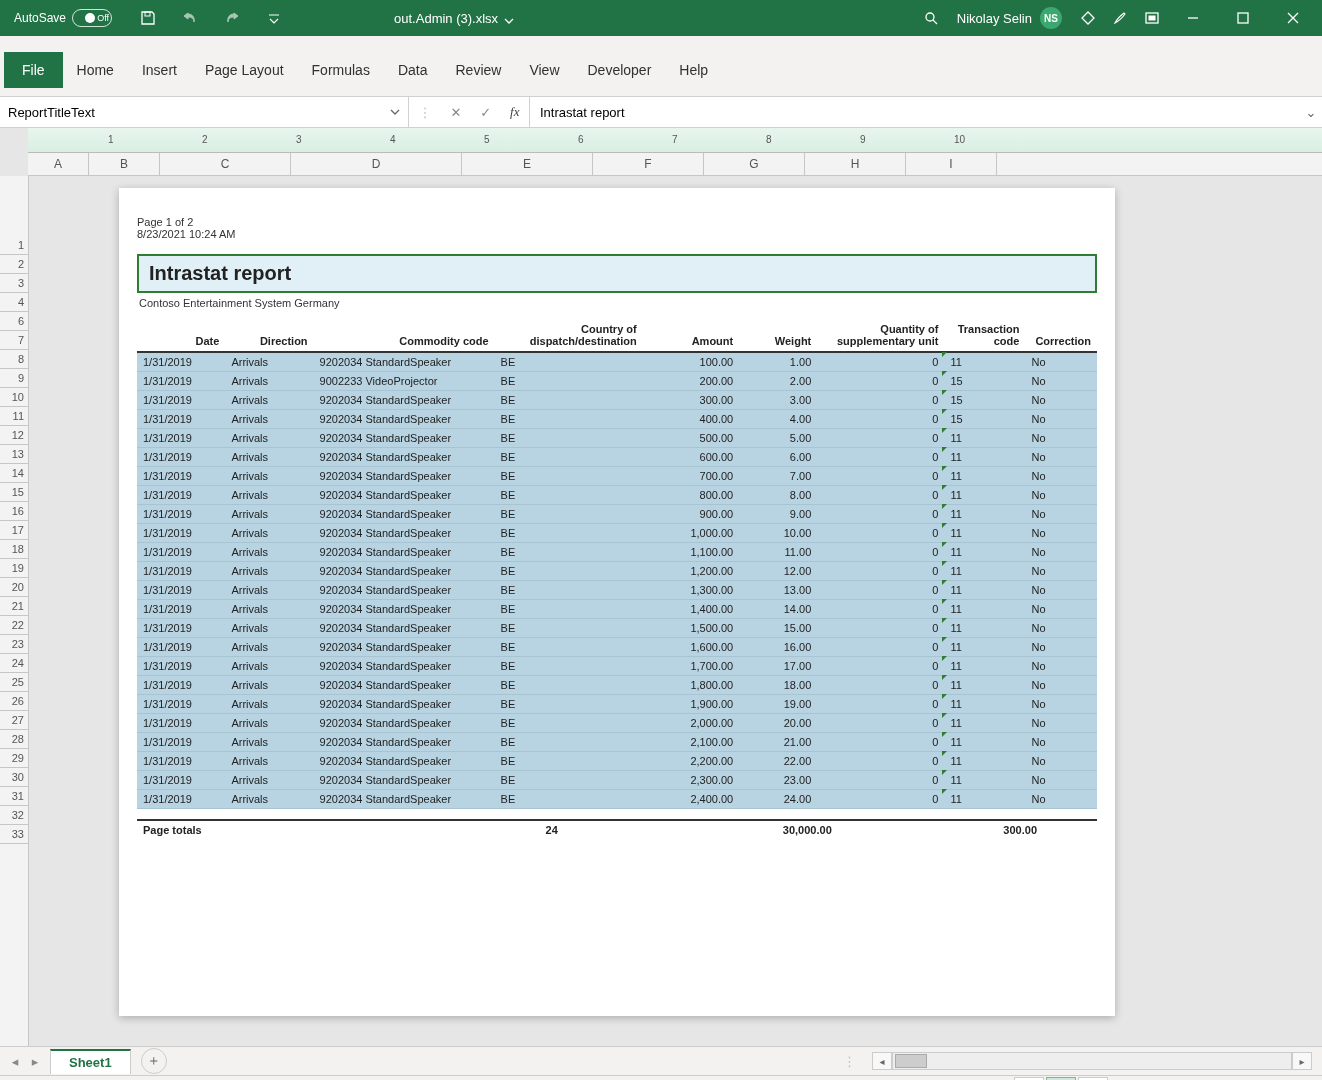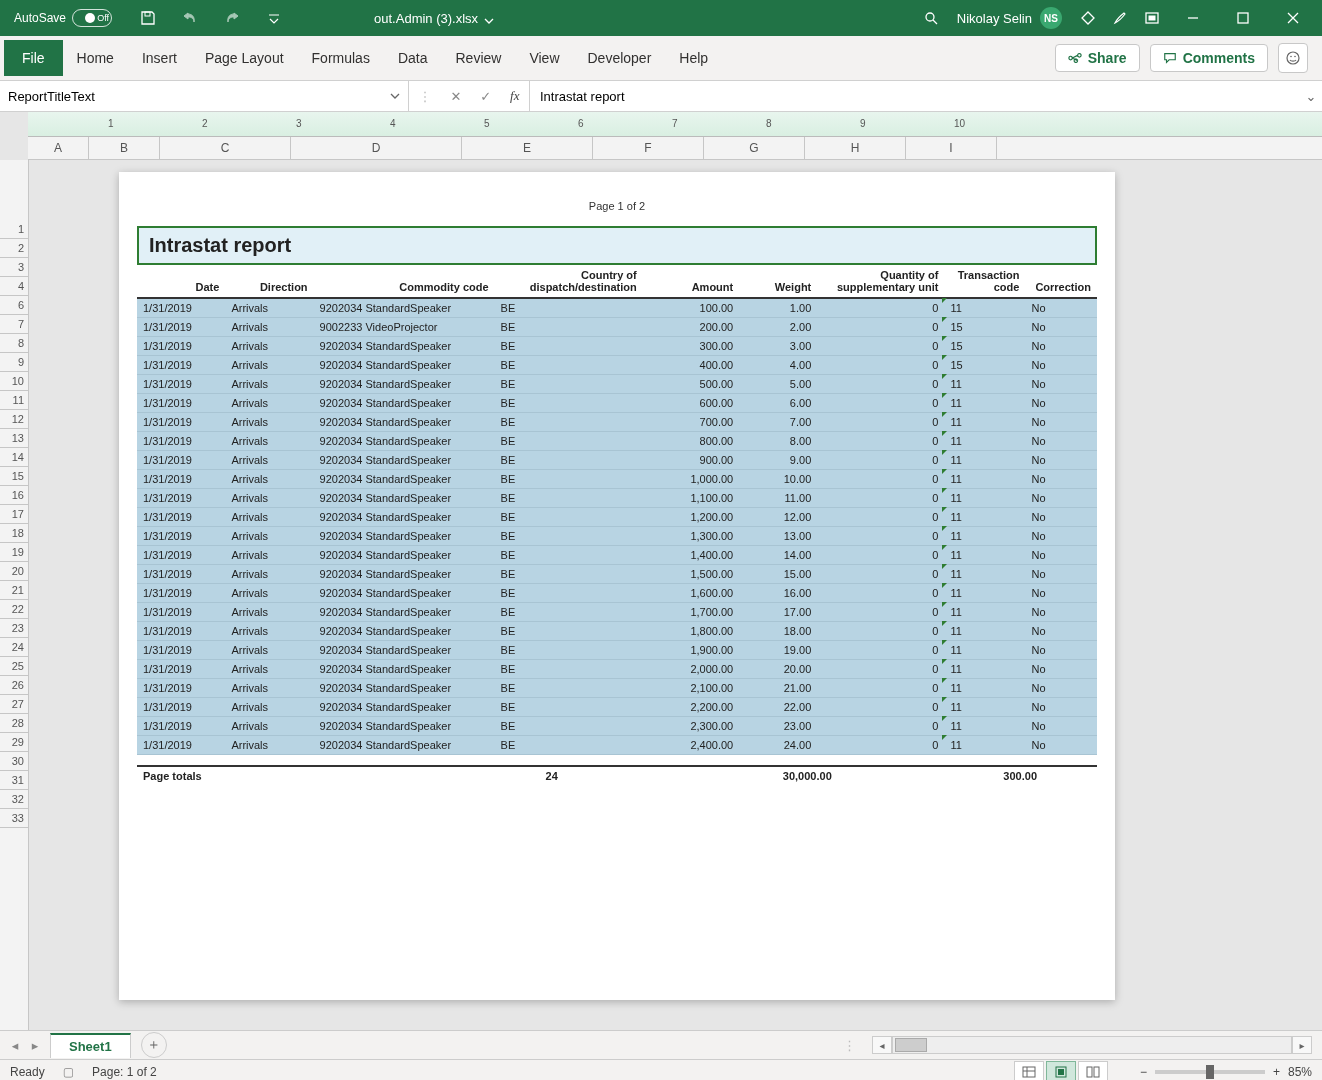--- a/index.html
+++ b/index.html
@@ -13,27 +13,27 @@
     --report-header:#e1f0f7;
   }
   html,body{margin:0;padding:0;font-family:"Segoe UI",Tahoma,sans-serif;font-size:13px;background:#fff;width:1322px;height:1080px;overflow:hidden}
   
   .titlebar{height:36px;background:var(--excel-green);color:#fff;display:flex;align-items:center;padding:0 6px;gap:14px}
   .autosave{display:flex;align-items:center;gap:6px;padding:0 8px;font-size:12px}
   .toggle{width:34px;height:16px;border:1px solid rgba(255,255,255,.8);border-radius:10px;display:inline-flex;align-items:center;padding:0 2px;gap:2px;font-size:9px;justify-content:flex-end}
   .toggle::before{content:"";width:10px;height:10px;border-radius:50%;background:#fff;display:block;order:-1}
   .ticon{width:28px;height:28px;display:flex;align-items:center;justify-content:center;border-radius:3px;color:#fff}
   .ticon svg{width:16px;height:16px;fill:currentColor;stroke:currentColor}
-  .filename{flex:0 0 auto;margin:0 auto 0 72px;display:flex;align-items:flex-end;gap:6px;font-size:13px}
+  .filename{flex:0 0 auto;margin:0 auto 0 92px;display:flex;align-items:flex-end;gap:6px;font-size:13px}
   .tbar-right{margin-left:auto;display:flex;align-items:center;gap:4px}
   .user{display:flex;align-items:center;gap:8px;padding:0 8px}
   .avatar{width:22px;height:22px;border-radius:50%;background:#3aa870;display:flex;align-items:center;justify-content:center;font-size:10px;font-weight:600}
   .winbtn{width:46px;height:36px;display:flex;align-items:center;justify-content:center}
   
-  .ribbon{height:44px;background:var(--ribbon-bg);display:flex;align-items:center;padding:0 4px;border-bottom:1px solid #d0d0d0;gap:18px}
+  .ribbon{height:44px;background:var(--ribbon-bg);display:flex;align-items:flex-end;padding:8px 4px;border-bottom:1px solid #d0d0d0;gap:18px}
   .ribbon .tab{padding:10px 14px;font-size:14px;color:#323130;cursor:default}
   .ribbon .tab.file{background:var(--excel-green);color:#fff;padding:10px 18px}
   .ribbon-right{margin-left:auto;display:flex;align-items:center;gap:10px;padding-right:10px}
   .pillbtn{border:1px solid #c8c8c8;border-radius:4px;padding:5px 12px;display:flex;align-items:center;gap:6px;font-size:14px;background:#fff}
   .smile{width:28px;height:28px;display:flex;align-items:center;justify-content:center;border:1px solid #c8c8c8;border-radius:4px;background:#fff}
   
   .fxrow{height:30px;display:flex;align-items:stretch;border-bottom:1px solid #d0d0d0;background:#fff}
   .namebox{width:392px;border-right:1px solid #d0d0d0;display:flex;align-items:center;padding:0 8px;justify-content:space-between;font-size:13px}
   .fxicons{width:120px;border-right:1px solid #d0d0d0;display:flex;align-items:center;justify-content:space-around;color:#888}
   .fxicons .fx{font-style:italic;font-family:"Times New Roman",serif;color:#444}
@@ -43,21 +43,21 @@
   .shell{position:relative;height:calc(1080px - 36px - 44px - 30px - 28px - 24px);background:var(--sheet-bg);display:flex;flex-direction:column}
   .hruler{height:24px;background:linear-gradient(#e8f5ee,#d9efe2);display:flex;margin-left:28px;border-bottom:1px solid #bbb;position:relative;font-size:10px;color:#555}
   .hruler .num{position:absolute;top:6px}
   .colhead{height:22px;display:flex;margin-left:28px;background:#f3f3f3;border-bottom:1px solid var(--grid-border)}
   .colhead div{border-right:1px solid var(--grid-border);text-align:center;font-size:12px;color:#555;line-height:22px}
   .body{flex:1;display:flex;overflow:hidden}
   .rowgutter{width:28px;background:#f3f3f3;border-right:1px solid var(--grid-border);font-size:11px;color:#555}
   .rowgutter .rn{height:18px;border-bottom:1px solid var(--grid-border);text-align:right;padding-right:4px;line-height:18px}
   .page{flex:1;overflow:auto;background:var(--sheet-bg);position:relative}
   .paper{background:var(--page-bg);margin:12px 40px 40px 90px;box-shadow:0 2px 8px rgba(0,0,0,.25);width:960px;min-height:760px;padding:28px 18px 40px 18px;position:relative;font-size:12px;color:#222}
-  .pghdr{text-align:center;font-size:11px;color:#333}
+  .pghdr{text-align:left;font-size:11px;color:#333}
   .rtitle{margin-top:14px;border:2px solid #2e7d32;background:var(--report-header);font-size:20px;font-weight:700;padding:6px 10px;color:#222}
   .subtitle{font-size:11px;padding:4px 2px 10px 2px;color:#333}
   table.rep{width:100%;border-collapse:collapse;font-size:11px}
   table.rep th{text-align:right;font-weight:700;padding:4px 6px;border-bottom:2px solid #333;vertical-align:bottom;background:#fff}
   table.rep th.r{text-align:right}
   table.rep td{padding:3px 6px;background:var(--report-blue);border-bottom:1px solid #a8c4d3}
   table.rep td.r{text-align:right}
   .errmark{position:relative}
   .errmark::before{content:"";position:absolute;left:-2px;top:-1px;border-top:5px solid #2e7d32;border-right:5px solid transparent}
   .totals{margin-top:10px;border-top:2px solid #333;font-size:11px}
@@ -176,42 +176,20 @@
       <div class="tab">Home</div>
       <div class="tab">Insert</div>
       <div class="tab">Page Layout</div>
       <div class="tab">Formulas</div>
       <div class="tab">Data</div>
       <div class="tab">Review</div>
       <div class="tab">View</div>
       <div class="tab">Developer</div>
       <div class="tab">Help</div>
     </div>
-  <div class="ribbon-right">
-    <div class="pillbtn">
-      <svg width="14" height="14" viewBox="0 0 16 16">
-          <path d="M11 5l-6 3 6 3M11 5a2 2 0 100-.1M11 11a2 2 0 100 .1M5 8a2 2 0 100 .1" fill="none" stroke="#217346" stroke-width="1.3"></path>
-        </svg>
-      <span style="color:#217346;font-weight:600">Share</span>
-    </div>
-    <div class="pillbtn">
-      <svg width="14" height="14" viewBox="0 0 16 16">
-          <path d="M2 3h12v7H7l-3 3v-3H2z" fill="none" stroke="#217346" stroke-width="1.3"></path>
-        </svg>
-      <span style="color:#217346;font-weight:600">Comments</span>
-    </div>
-    <div class="smile">
-      <svg width="16" height="16" viewBox="0 0 16 16">
-          <circle cx="8" cy="8" r="6" fill="none" stroke="#666" stroke-width="1.2"></circle>
-          <circle cx="6" cy="6.5" r=".8" fill="#666"></circle>
-          <circle cx="10" cy="6.5" r=".8" fill="#666"></circle>
-          <path d="M5 10c1 1.5 5 1.5 6 0" fill="none" stroke="#666" stroke-width="1.2"></path>
-        </svg>
-    </div>
-  </div>
 </div>
 
 <div class="fxrow">
   <div class="namebox">
     <span>ReportTitleText</span>
     <svg width="10" height="10" viewBox="0 0 10 10">
         <path d="M1 3l4 4 4-4" fill="none" stroke="#666" stroke-width="1.3"></path>
       </svg>
   </div>
   <div class="fxicons">
@@ -283,22 +261,24 @@
         <div class="rn">29</div>
         <div class="rn">30</div>
         <div class="rn">31</div>
         <div class="rn">32</div>
         <div class="rn">33</div>
       </div>
     <div class="page">
       <div class="paper">
         <div class="pghdr">
           <div>Page 1 of  2</div>
+          <div>8/23/2021 10:24 AM</div>
         </div>
         <div class="rtitle">Intrastat report</div>
+        <div class="subtitle">Contoso Entertainment System Germany</div>
         <table class="rep">
           <thead>
               <tr>
             <th style="width:80px">Date</th>
             <th style="width:80px">Direction</th>
             <th style="width:180px">Commodity code</th>
             <th style="width:140px">Country of dispatch/destination</th>
             <th class="r" style="width:90px">Amount</th>
             <th class="r" style="width:70px">Weight</th>
             <th class="r" style="width:120px">Quantity of supplementary unit</th>

